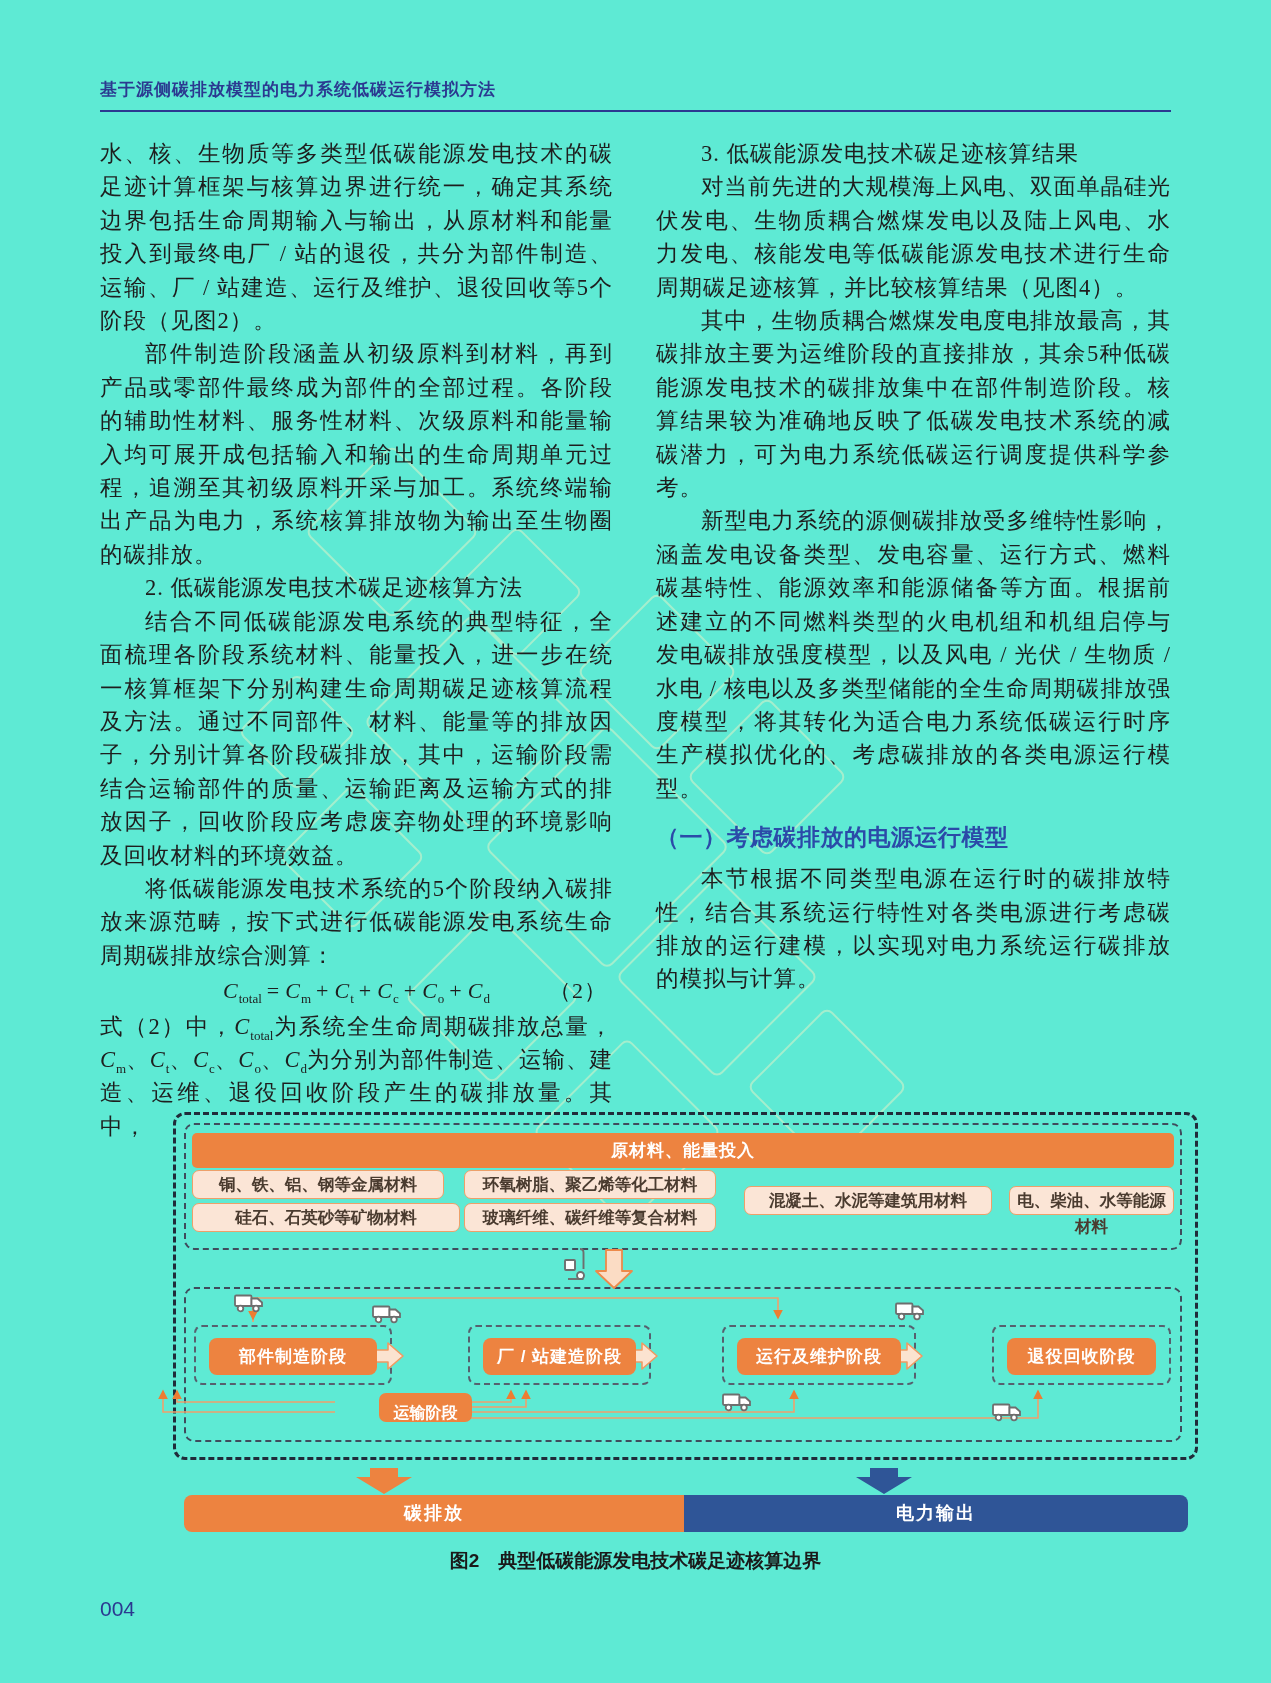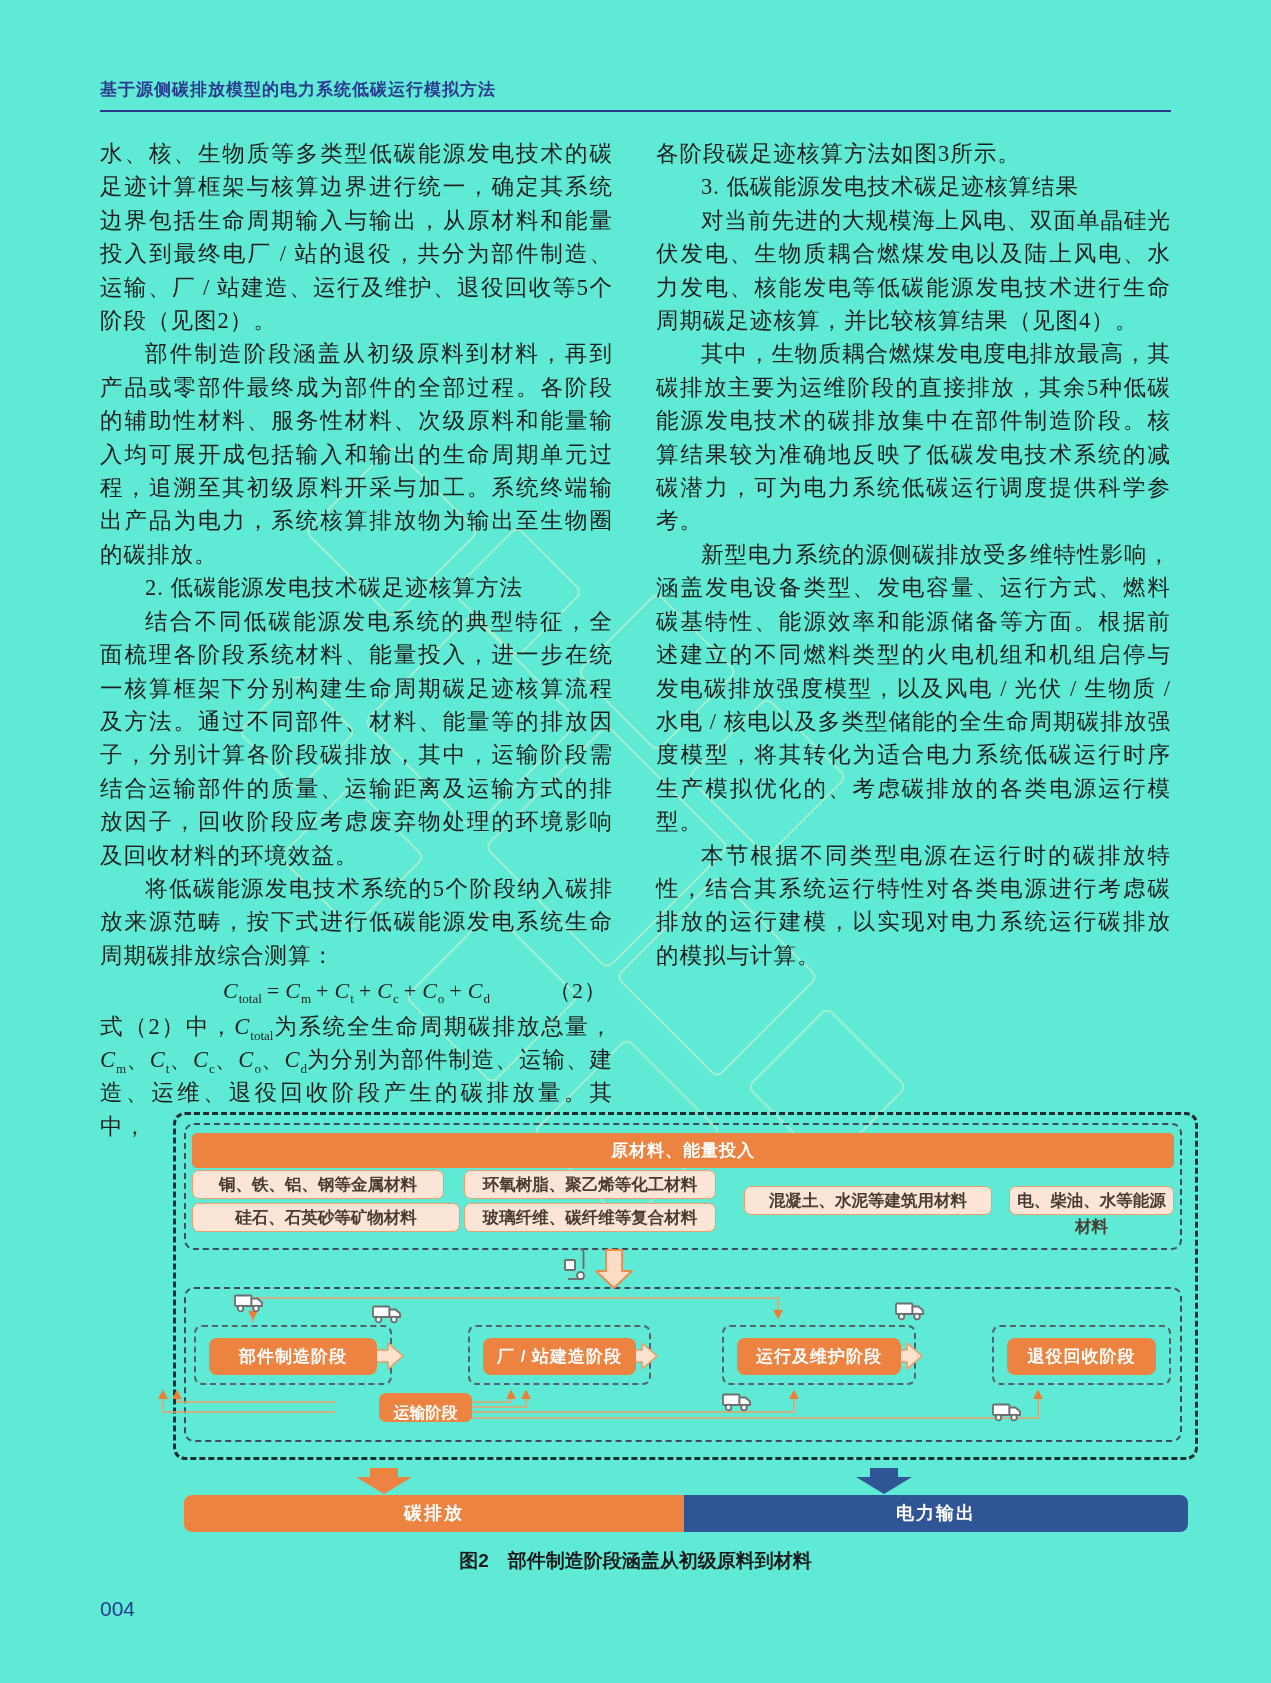--- a/index.html
+++ b/index.html
@@ -127,25 +127,25 @@
       </span>
       <span class="f-num">（2）</span>
     </div>
 
     <p class="para">
       <span>式（2）中，</span><em class="v">C</em><sub>total</sub><span>为系统全生命周期碳排放总量，</span><em class="v">C</em><sub>m</sub><span>、</span><em class="v">C</em><sub>t</sub><span>、</span><em class="v">C</em><sub>c</sub><span>、</span><em class="v">C</em><sub>o</sub><span>、</span><em class="v">C</em><sub>d</sub><span>为分别为部件制造、运输、建造、运维、退役回收阶段产生的碳排放量。其中，</span>
     </p>
   </div>
 
   <div class="col col-right">
-    <p class="para">各阶段碳足迹核算方法如图3所示。</p>
     <p class="para num-head">3. 低碳能源发电技术碳足迹核算结果</p>
     <p class="para indent">对当前先进的大规模海上风电、双面单晶硅光伏发电、生物质耦合燃煤发电以及陆上风电、水力发电、核能发电等低碳能源发电技术进行生命周期碳足迹核算，并比较核算结果（见图4）。</p>
     <p class="para indent">其中，生物质耦合燃煤发电度电排放最高，其碳排放主要为运维阶段的直接排放，其余5种低碳能源发电技术的碳排放集中在部件制造阶段。核算结果较为准确地反映了低碳发电技术系统的减碳潜力，可为电力系统低碳运行调度提供科学参考。</p>
     <p class="para indent">新型电力系统的源侧碳排放受多维特性影响，涵盖发电设备类型、发电容量、运行方式、燃料碳基特性、能源效率和能源储备等方面。根据前述建立的不同燃料类型的火电机组和机组启停与发电碳排放强度模型，以及风电 / 光伏 / 生物质 / 水电 / 核电以及多类型储能的全生命周期碳排放强度模型，将其转化为适合电力系统低碳运行时序生产模拟优化的、考虑碳排放的各类电源运行模型。</p>
+    <h3 class="sub-title">（一）考虑碳排放的电源运行模型</h3>
     <p class="para indent">本节根据不同类型电源在运行时的碳排放特性，结合其系统运行特性对各类电源进行考虑碳排放的运行建模，以实现对电力系统运行碳排放的模拟与计算。</p>
   </div>
 
   <figure class="fig">
     <div class="outer-dash"></div>
     <div class="inner-dash box1"></div>
     <div class="inner-dash box2"></div>
     <div class="wrap w1"></div>
     <div class="wrap w2"></div>
     <div class="wrap w3"></div>
@@ -212,17 +212,17 @@
 
     <div class="stage s1">部件制造阶段</div>
     <div class="stage s2">厂 / 站建造阶段</div>
     <div class="stage s3">运行及维护阶段</div>
     <div class="stage s4">退役回收阶段</div>
     <div class="transport">运输阶段</div>
 
     <div class="bar bar-orange">碳排放</div>
     <div class="bar bar-blue">电力输出</div>
 
-    <figcaption class="caption">图2　部件制造阶段涵盖从初级原料到材料</figcaption>
+    <figcaption class="caption">图2　典型低碳能源发电技术碳足迹核算边界</figcaption>
   </figure>
 
   <div class="page-num">004</div>
 </div>
 
 </body></html>

